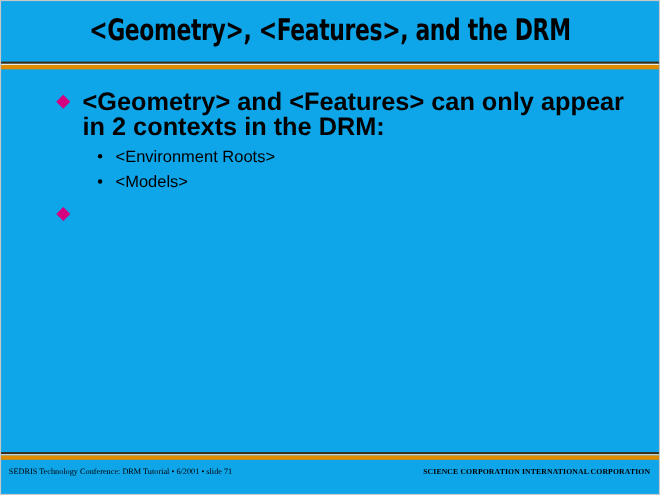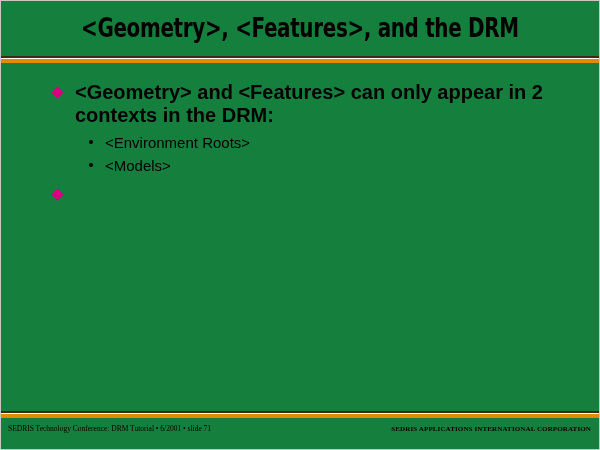--- a/index.html
+++ b/index.html
@@ -10,21 +10,21 @@
     width: 600px;
     height: 450px;
     background: #ffffff;
     font-family: "Liberation Sans", sans-serif;
     overflow: hidden;
   }
   .slide {
     position: relative;
     width: 600px;
     height: 450px;
-    background: #15803d;
+    background: #0ea5e9;
     box-sizing: border-box;
     border: 1px solid #c8c8c8;
   }
 
   
   .title-area {
     position: absolute;
     left: 0;
     top: 0;
     width: 598px;
@@ -72,21 +72,21 @@
     position: absolute;
     left: 0;
     top: 80px;
     width: 598px;
   }
   .bullet-l1 {
     position: relative;
     padding-left: 74px;
     padding-right: 15px;
     margin-bottom: 3px;
-    font-size: 20px;
+    font-size: 23px;
     font-weight: bold;
     line-height: 23px;
     color: #000000;
   }
   .diamond {
     position: absolute;
     left: 52px;
     top: 7px;
     width: 9px;
     height: 9px;
@@ -187,16 +187,16 @@
   </div>
 
   <div class="rule rule-bottom">
     <div class="rule-dark"></div>
     <div class="rule-gap"></div>
     <div class="rule-orange"></div>
   </div>
 
   <div class="footer">
     <div class="footer-left">SEDRIS Technology Conference: DRM Tutorial • 6/2001 • slide 71</div>
-    <div class="footer-right">SEDRIS APPLICATIONS INTERNATIONAL CORPORATION</div>
+    <div class="footer-right">SCIENCE CORPORATION INTERNATIONAL CORPORATION</div>
   </div>
 
 </div>
 
 </body></html>

